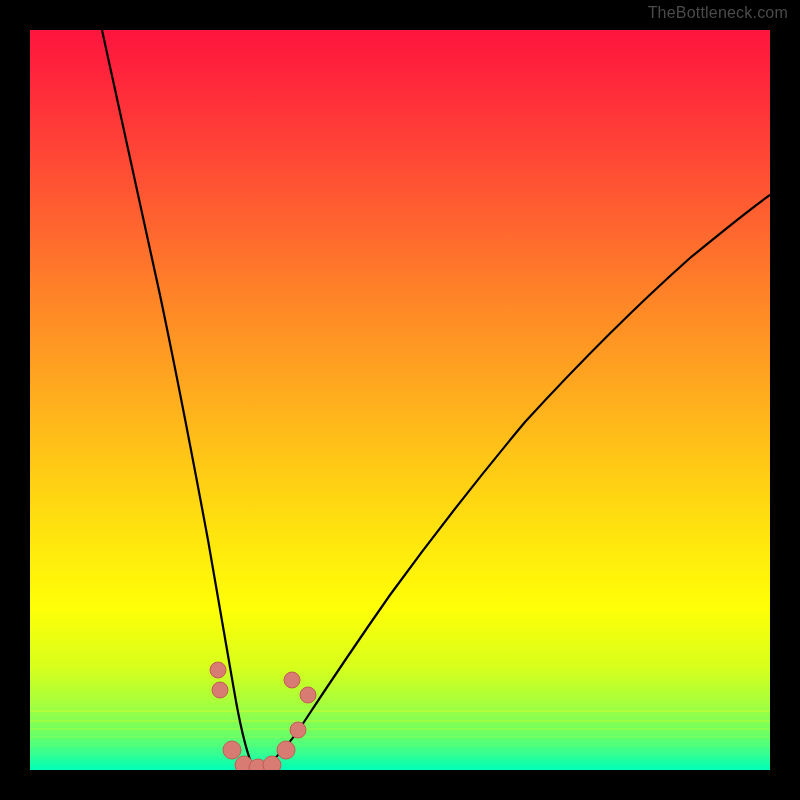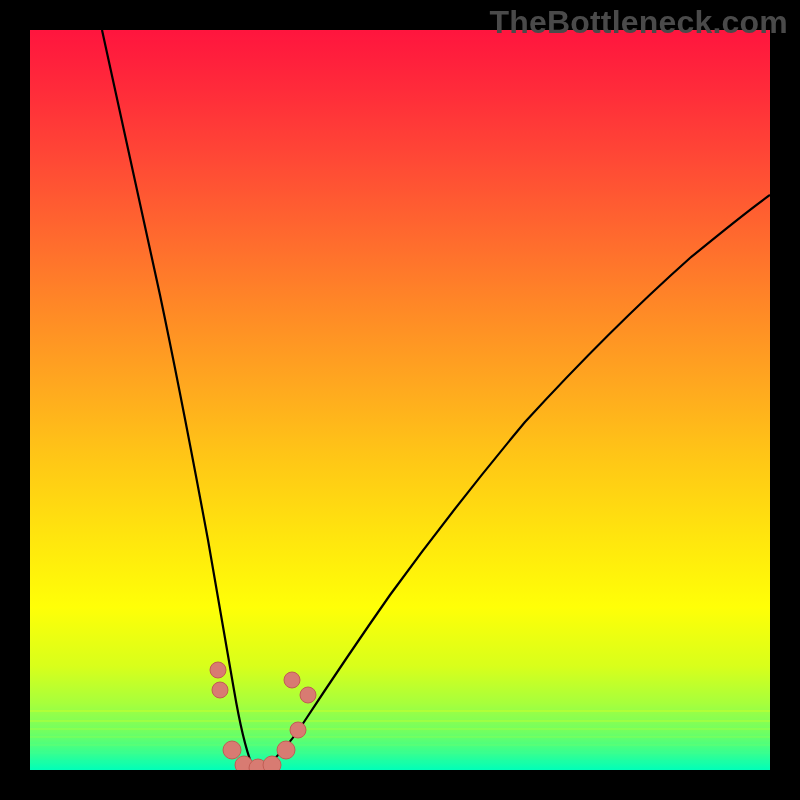--- a/index.html
+++ b/index.html
@@ -15,22 +15,22 @@
     position: relative;
     width: 800px;
     height: 800px;
     background: #000;
   }
   .watermark {
     position: absolute;
     top: 4px;
     right: 12px;
     color: #4a4a4a;
-    font-size: 32px;
-    font-weight: 700;
+    font-size: 16px;
+    font-weight: 400;
     letter-spacing: 0.2px;
     z-index: 10;
   }
   .plot-area {
     position: absolute;
     left: 30px;
     top: 30px;
     width: 740px;
     height: 740px;
     overflow: hidden;

